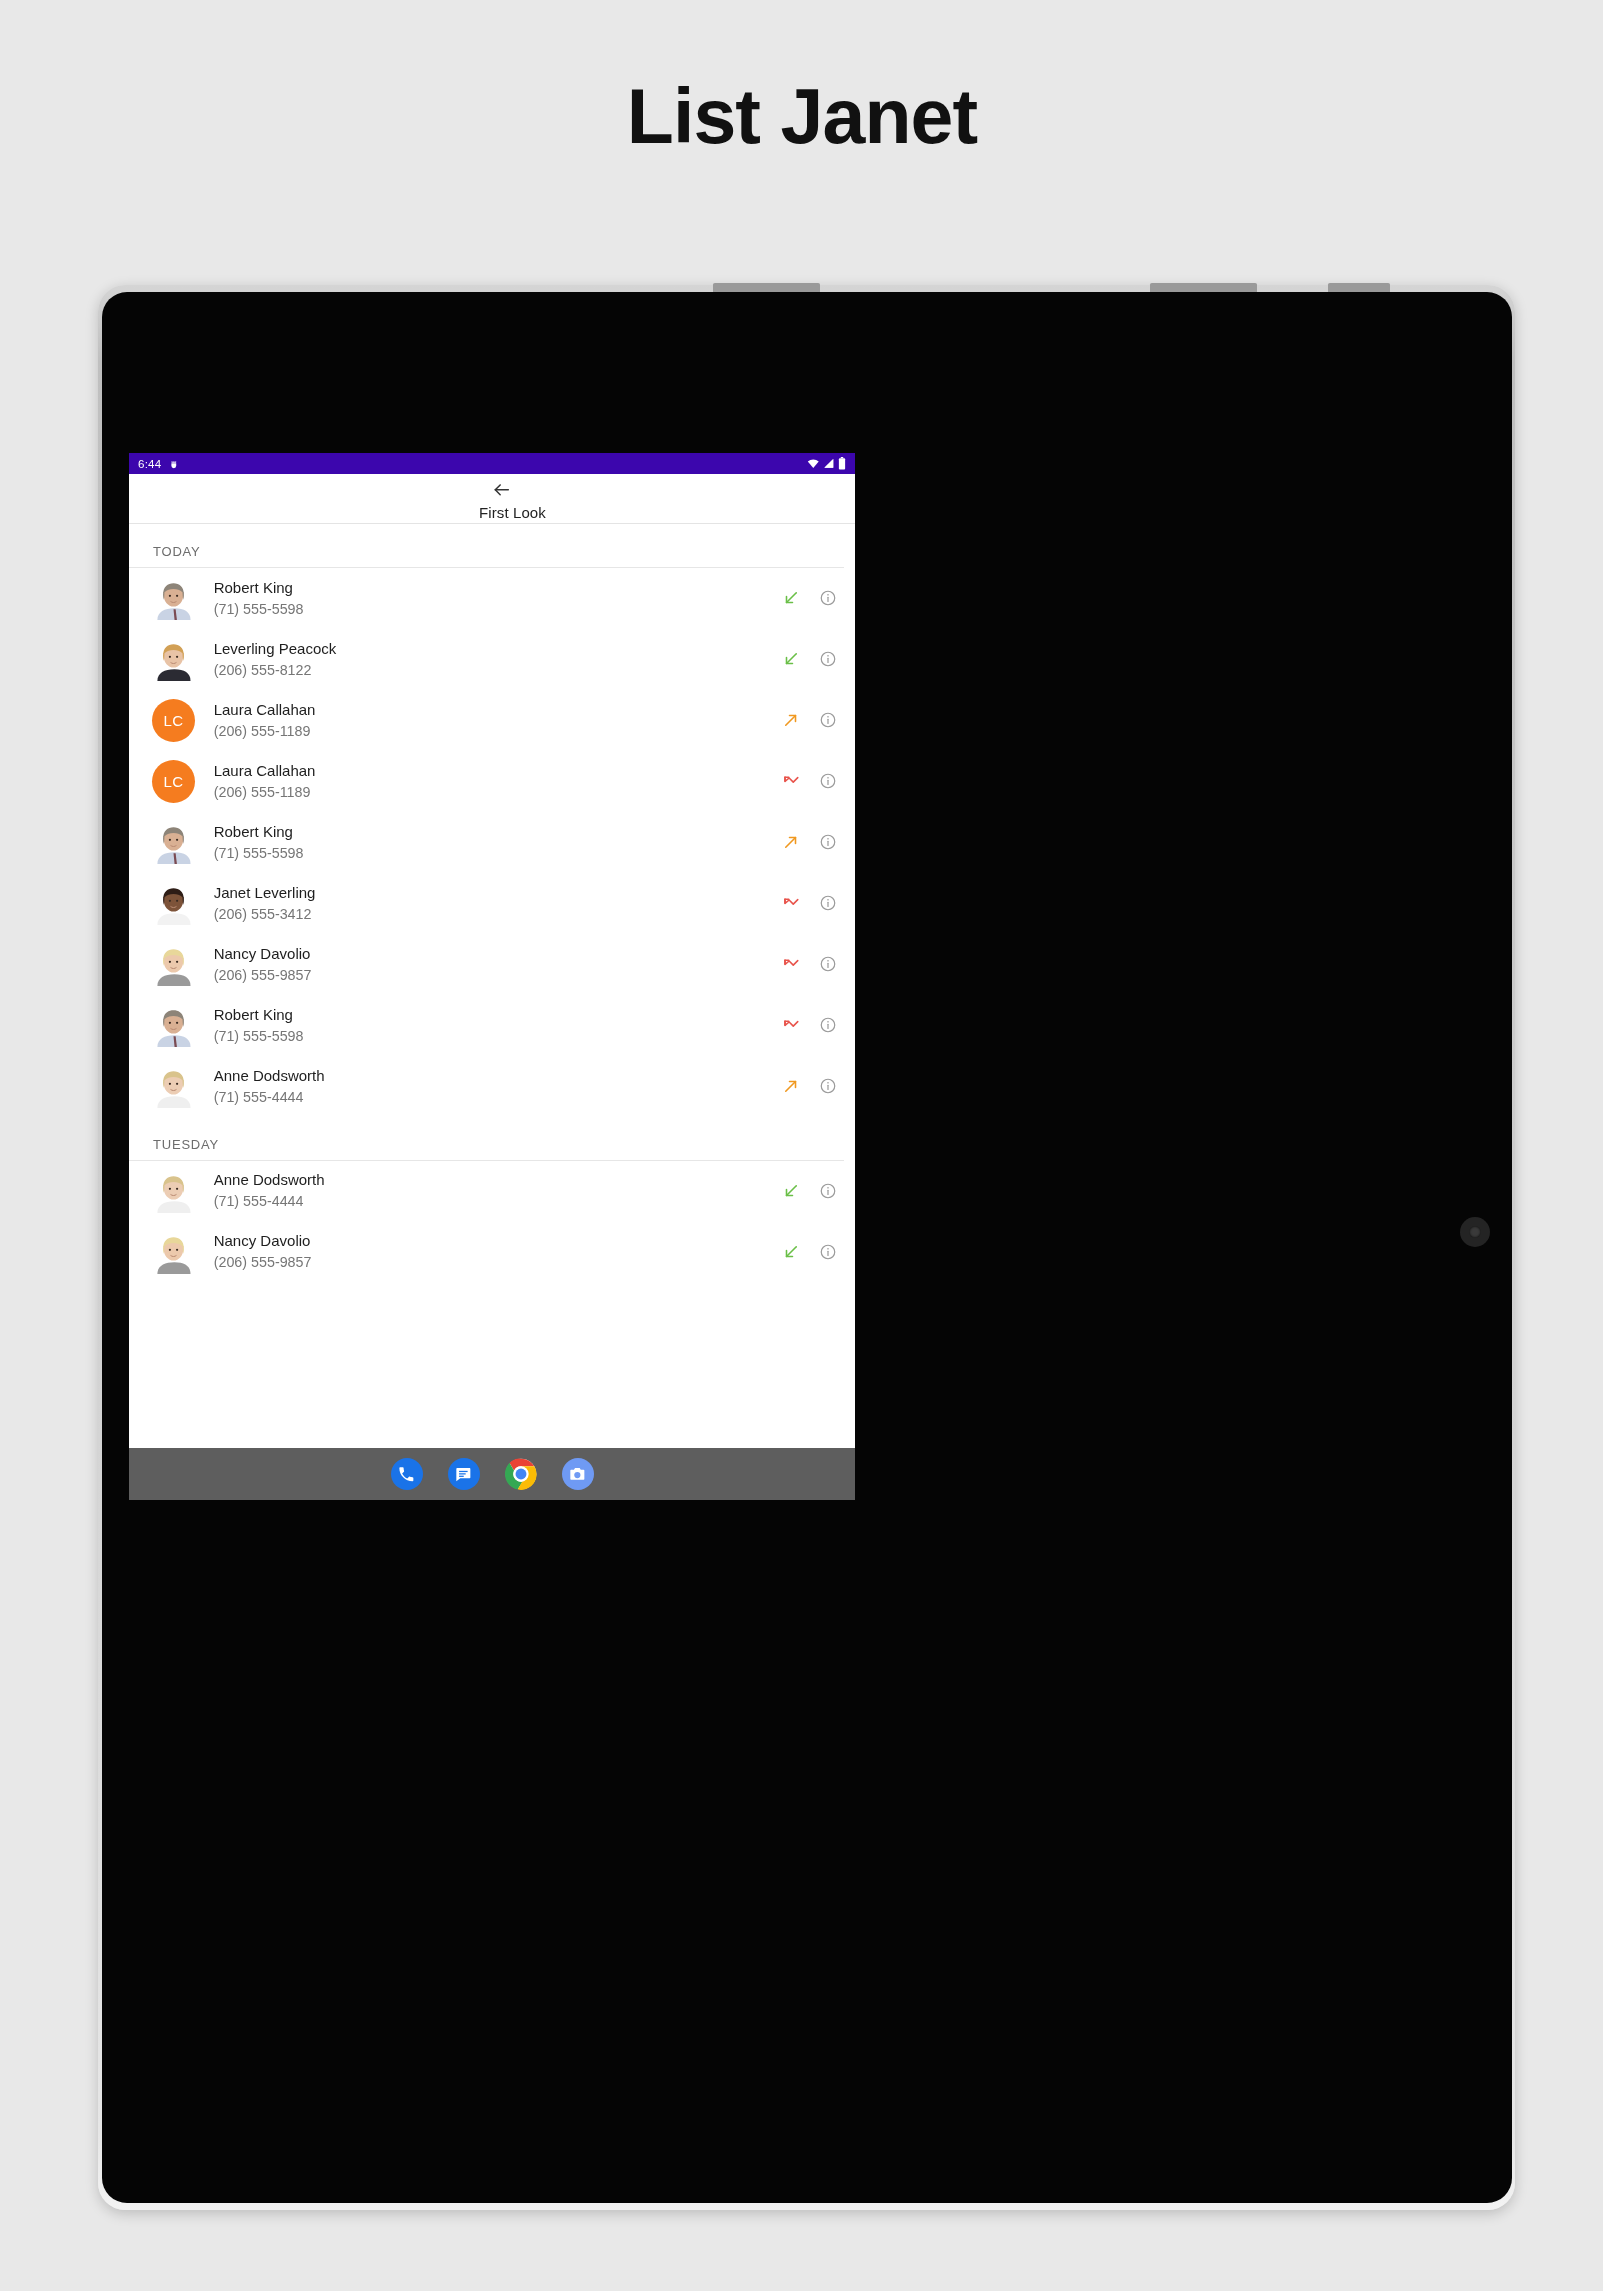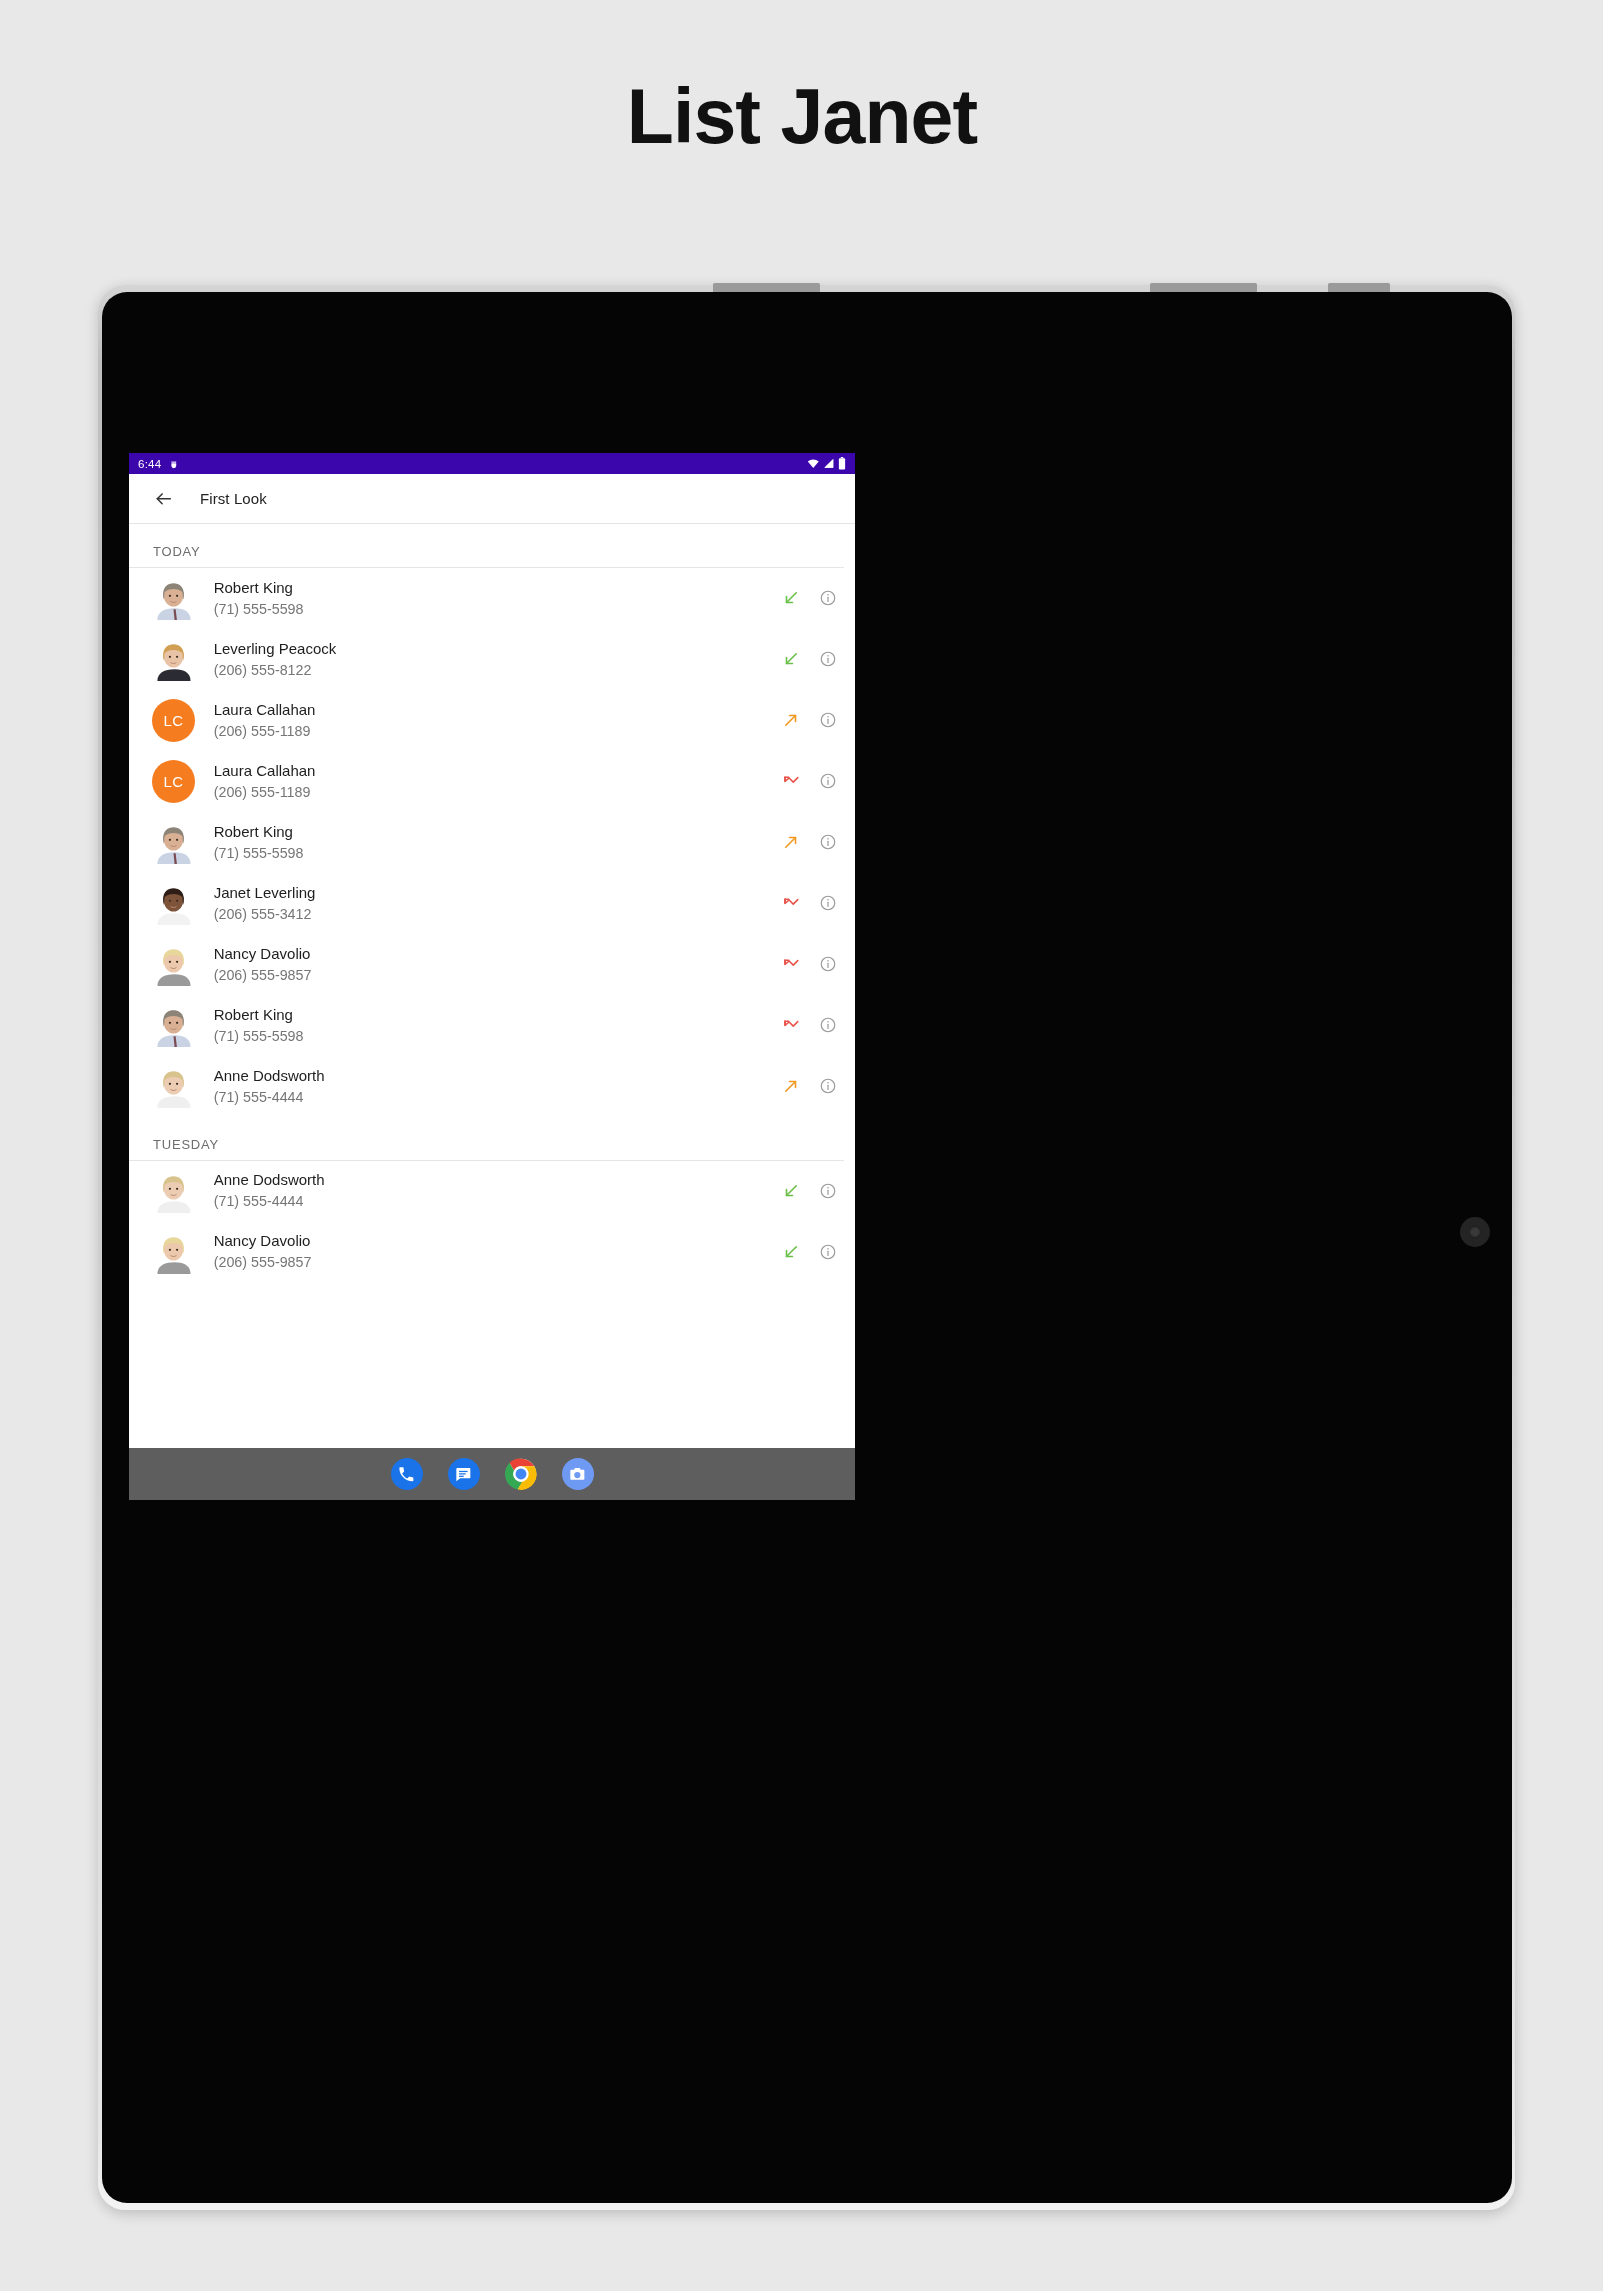--- a/index.html
+++ b/index.html
@@ -124,20 +124,21 @@
   }
 
   
   .appbar {
     height: 50px;
     background: #ffffff;
     display: flex;
     align-items: center;
     padding: 0 0 0 19.6px;
     border-bottom: 0.9px solid #e4e4e4;
+    flex-direction: column;
   }
   .back-btn {
     width: 30px; height: 30px;
     display: flex; align-items: center; justify-content: center;
     cursor: pointer;
   }
   .appbar-title {
     margin-left: 21.4px;
     font-size: 15px;
     font-weight: 500;

